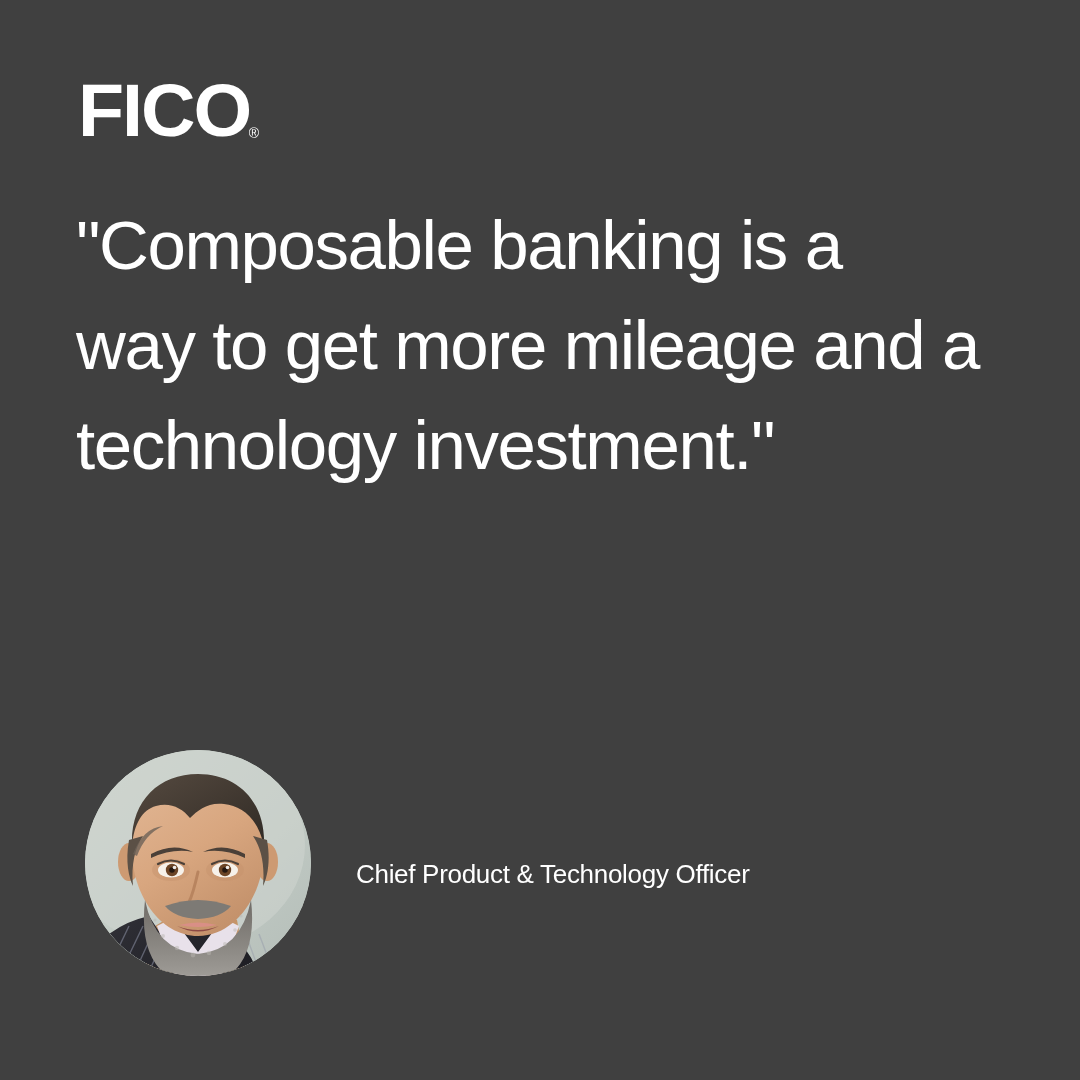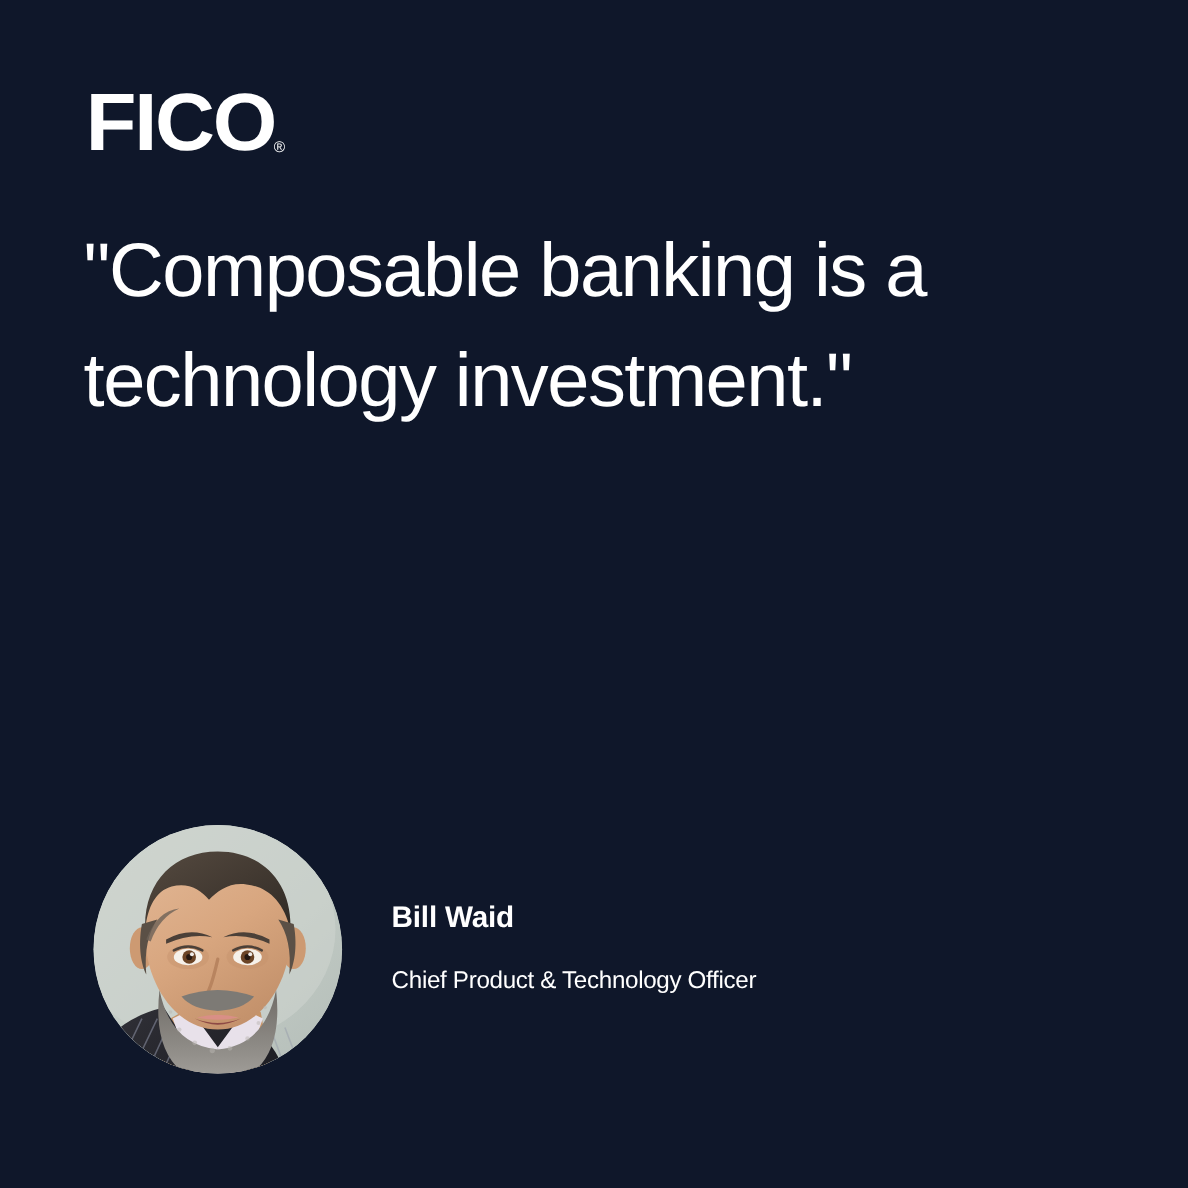--- a/index.html
+++ b/index.html
@@ -12,21 +12,21 @@
     height: 1080px;
     overflow: hidden;
     font-family: "Liberation Sans", sans-serif;
     background: #0d66e6;
   }
 
   #card {
     position: relative;
     width: 1080px;
     height: 1080px;
-    background: #0f172a;
+    background: #404040;
     box-sizing: border-box;
   }
 
   
   #logo-block {
     position: absolute;
     left: 78px;
     top: 72px;
     display: flex;
     align-items: flex-end;
@@ -101,40 +101,41 @@
     font-weight: 700;
     font-size: 27px;
     letter-spacing: -0.2px;
     color: #ffffff;
     line-height: 1.2;
     white-space: nowrap;
   }
   #person-title {
     font-family: "Liberation Sans", sans-serif;
     font-weight: 500;
-    font-size: 22px;
+    font-size: 26px;
     letter-spacing: -0.3px;
     color: #ffffff;
     line-height: 1.2;
     margin-top: 28px;
     white-space: nowrap;
   }
 </style>
 </head>
 <body>
 
 <div id="card">
 
   <div id="logo-block">
     <span id="logo-wordmark">FICO</span>
     <span id="logo-rmark">®</span>
   </div>
 
   <div id="quote">
     <div class="quote-line">"Composable banking is a</div>
+    <div class="quote-line">way to get more mileage and a</div>
     <div class="quote-line">technology investment."</div>
   </div>
 
   <div id="attribution">
 
     <div id="avatar">
       <svg width="226" height="226" viewBox="0 0 226 226">
         <defs>
           <clipPath id="circleClip">
               <circle cx="113" cy="113" r="113"></circle>
@@ -234,18 +235,17 @@
             <circle cx="140" cy="194" r="2"></circle>
               <circle cx="150" cy="180" r="1.8"></circle>
             <circle cx="70" cy="170" r="1.6"></circle>
               <circle cx="156" cy="166" r="1.6"></circle>
           </g>
         </g>
       </svg>
     </div>
 
     <div id="attribution-text">
-      <div id="person-name">Bill Waid</div>
       <div id="person-title">Chief Product &amp; Technology Officer</div>
     </div>
 
   </div>
 </div>
 
 </body></html>

